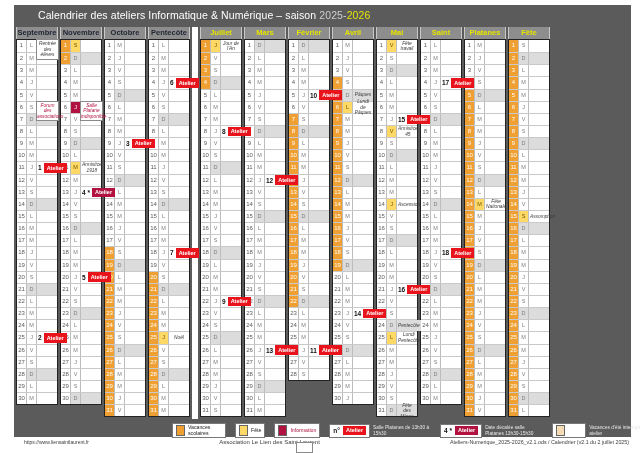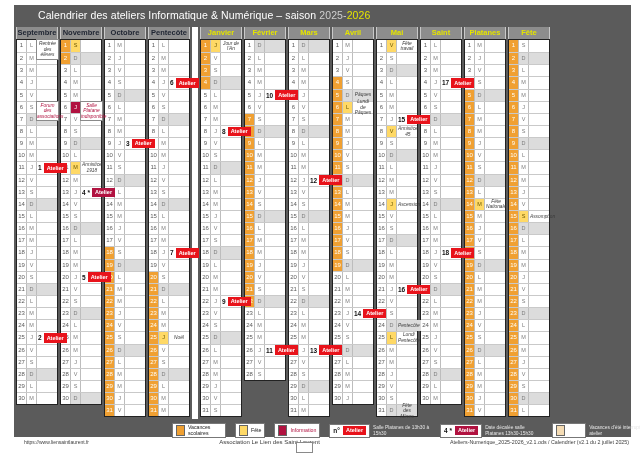--- a/index.html
+++ b/index.html
@@ -739,21 +739,21 @@
             </div>
             <div class="day-row">
               <div class="c-num vac">31</div>
               <div class="c-let">M</div>
               <div class="c-note"></div>
             </div>
           </div>
         </div>
         <div class="group-divider"></div>
         <div class="month">
-          <div class="month-header mh-yellow">Janvier</div>
+          <div class="month-header mh-yellow">Juillet</div>
           <div class="month-body">
             <div class="day-row first">
               <div class="c-num vac">1</div>
               <div class="c-let hol">J</div>
               <div class="c-note">
                 <span class="note">Jour de l'An</span>
               </div>
             </div>
             <div class="day-row">
               <div class="c-num vac">2</div>
@@ -906,20 +906,190 @@
               <div class="c-note"></div>
             </div>
             <div class="day-row">
               <div class="c-num">30</div>
               <div class="c-let">V</div>
               <div class="c-note"></div>
             </div>
             <div class="day-row">
               <div class="c-num">31</div>
               <div class="c-let">S</div>
+              <div class="c-note"></div>
+            </div>
+          </div>
+        </div>
+        <div class="month">
+          <div class="month-header mh-yellow">Mars</div>
+          <div class="month-body">
+            <div class="day-row first">
+              <div class="c-num">1</div>
+              <div class="c-let sun">D</div>
+              <div class="c-note sun"></div>
+            </div>
+            <div class="day-row">
+              <div class="c-num">2</div>
+              <div class="c-let">L</div>
+              <div class="c-note"></div>
+            </div>
+            <div class="day-row">
+              <div class="c-num">3</div>
+              <div class="c-let">M</div>
+              <div class="c-note"></div>
+            </div>
+            <div class="day-row">
+              <div class="c-num">4</div>
+              <div class="c-let">M</div>
+              <div class="c-note"></div>
+            </div>
+            <div class="day-row">
+              <div class="c-num">5</div>
+              <div class="c-let">J</div>
+              <div class="c-note"></div>
+            </div>
+            <div class="day-row">
+              <div class="c-num">6</div>
+              <div class="c-let">V</div>
+              <div class="c-note"></div>
+            </div>
+            <div class="day-row">
+              <div class="c-num">7</div>
+              <div class="c-let">S</div>
+              <div class="c-note"></div>
+            </div>
+            <div class="day-row">
+              <div class="c-num">8</div>
+              <div class="c-let sun">D</div>
+              <div class="c-note sun"></div>
+            </div>
+            <div class="day-row">
+              <div class="c-num">9</div>
+              <div class="c-let">L</div>
+              <div class="c-note"></div>
+            </div>
+            <div class="day-row">
+              <div class="c-num">10</div>
+              <div class="c-let">M</div>
+              <div class="c-note"></div>
+            </div>
+            <div class="day-row">
+              <div class="c-num">11</div>
+              <div class="c-let">M</div>
+              <div class="c-note"></div>
+            </div>
+            <div class="day-row">
+              <div class="c-num">12</div>
+              <div class="c-let">J</div>
+              <div class="c-note">
+                <span class="at-wrap">
+                  <span class="at-num">12</span>
+                  <span class="badge">Atelier</span>
+                </span>
+              </div>
+            </div>
+            <div class="day-row">
+              <div class="c-num">13</div>
+              <div class="c-let">V</div>
+              <div class="c-note"></div>
+            </div>
+            <div class="day-row">
+              <div class="c-num">14</div>
+              <div class="c-let">S</div>
+              <div class="c-note"></div>
+            </div>
+            <div class="day-row">
+              <div class="c-num">15</div>
+              <div class="c-let sun">D</div>
+              <div class="c-note sun"></div>
+            </div>
+            <div class="day-row">
+              <div class="c-num">16</div>
+              <div class="c-let">L</div>
+              <div class="c-note"></div>
+            </div>
+            <div class="day-row">
+              <div class="c-num">17</div>
+              <div class="c-let">M</div>
+              <div class="c-note"></div>
+            </div>
+            <div class="day-row">
+              <div class="c-num">18</div>
+              <div class="c-let">M</div>
+              <div class="c-note"></div>
+            </div>
+            <div class="day-row">
+              <div class="c-num">19</div>
+              <div class="c-let">J</div>
+              <div class="c-note"></div>
+            </div>
+            <div class="day-row">
+              <div class="c-num">20</div>
+              <div class="c-let">V</div>
+              <div class="c-note"></div>
+            </div>
+            <div class="day-row">
+              <div class="c-num">21</div>
+              <div class="c-let">S</div>
+              <div class="c-note"></div>
+            </div>
+            <div class="day-row">
+              <div class="c-num">22</div>
+              <div class="c-let sun">D</div>
+              <div class="c-note sun"></div>
+            </div>
+            <div class="day-row">
+              <div class="c-num">23</div>
+              <div class="c-let">L</div>
+              <div class="c-note"></div>
+            </div>
+            <div class="day-row">
+              <div class="c-num">24</div>
+              <div class="c-let">M</div>
+              <div class="c-note"></div>
+            </div>
+            <div class="day-row">
+              <div class="c-num">25</div>
+              <div class="c-let">M</div>
+              <div class="c-note"></div>
+            </div>
+            <div class="day-row">
+              <div class="c-num">26</div>
+              <div class="c-let">J</div>
+              <div class="c-note">
+                <span class="at-wrap">
+                  <span class="at-num">13</span>
+                  <span class="badge">Atelier</span>
+                </span>
+              </div>
+            </div>
+            <div class="day-row">
+              <div class="c-num">27</div>
+              <div class="c-let">V</div>
+              <div class="c-note"></div>
+            </div>
+            <div class="day-row">
+              <div class="c-num">28</div>
+              <div class="c-let">S</div>
+              <div class="c-note"></div>
+            </div>
+            <div class="day-row">
+              <div class="c-num">29</div>
+              <div class="c-let sun">D</div>
+              <div class="c-note sun"></div>
+            </div>
+            <div class="day-row">
+              <div class="c-num">30</div>
+              <div class="c-let">L</div>
+              <div class="c-note"></div>
+            </div>
+            <div class="day-row">
+              <div class="c-num">31</div>
+              <div class="c-let">M</div>
               <div class="c-note"></div>
             </div>
           </div>
         </div>
         <div class="month">
           <div class="month-header mh-yellow">Février</div>
           <div class="month-body">
             <div class="day-row first">
               <div class="c-num">1</div>
               <div class="c-let sun">D</div>
@@ -1061,190 +1231,20 @@
               </div>
             </div>
             <div class="day-row">
               <div class="c-num">27</div>
               <div class="c-let">V</div>
               <div class="c-note"></div>
             </div>
             <div class="day-row">
               <div class="c-num">28</div>
               <div class="c-let">S</div>
-              <div class="c-note"></div>
-            </div>
-          </div>
-        </div>
-        <div class="month">
-          <div class="month-header mh-yellow">Mars</div>
-          <div class="month-body">
-            <div class="day-row first">
-              <div class="c-num">1</div>
-              <div class="c-let sun">D</div>
-              <div class="c-note sun"></div>
-            </div>
-            <div class="day-row">
-              <div class="c-num">2</div>
-              <div class="c-let">L</div>
-              <div class="c-note"></div>
-            </div>
-            <div class="day-row">
-              <div class="c-num">3</div>
-              <div class="c-let">M</div>
-              <div class="c-note"></div>
-            </div>
-            <div class="day-row">
-              <div class="c-num">4</div>
-              <div class="c-let">M</div>
-              <div class="c-note"></div>
-            </div>
-            <div class="day-row">
-              <div class="c-num">5</div>
-              <div class="c-let">J</div>
-              <div class="c-note"></div>
-            </div>
-            <div class="day-row">
-              <div class="c-num">6</div>
-              <div class="c-let">V</div>
-              <div class="c-note"></div>
-            </div>
-            <div class="day-row">
-              <div class="c-num">7</div>
-              <div class="c-let">S</div>
-              <div class="c-note"></div>
-            </div>
-            <div class="day-row">
-              <div class="c-num">8</div>
-              <div class="c-let sun">D</div>
-              <div class="c-note sun"></div>
-            </div>
-            <div class="day-row">
-              <div class="c-num">9</div>
-              <div class="c-let">L</div>
-              <div class="c-note"></div>
-            </div>
-            <div class="day-row">
-              <div class="c-num">10</div>
-              <div class="c-let">M</div>
-              <div class="c-note"></div>
-            </div>
-            <div class="day-row">
-              <div class="c-num">11</div>
-              <div class="c-let">M</div>
-              <div class="c-note"></div>
-            </div>
-            <div class="day-row">
-              <div class="c-num">12</div>
-              <div class="c-let">J</div>
-              <div class="c-note">
-                <span class="at-wrap">
-                  <span class="at-num">12</span>
-                  <span class="badge">Atelier</span>
-                </span>
-              </div>
-            </div>
-            <div class="day-row">
-              <div class="c-num">13</div>
-              <div class="c-let">V</div>
-              <div class="c-note"></div>
-            </div>
-            <div class="day-row">
-              <div class="c-num">14</div>
-              <div class="c-let">S</div>
-              <div class="c-note"></div>
-            </div>
-            <div class="day-row">
-              <div class="c-num">15</div>
-              <div class="c-let sun">D</div>
-              <div class="c-note sun"></div>
-            </div>
-            <div class="day-row">
-              <div class="c-num">16</div>
-              <div class="c-let">L</div>
-              <div class="c-note"></div>
-            </div>
-            <div class="day-row">
-              <div class="c-num">17</div>
-              <div class="c-let">M</div>
-              <div class="c-note"></div>
-            </div>
-            <div class="day-row">
-              <div class="c-num">18</div>
-              <div class="c-let">M</div>
-              <div class="c-note"></div>
-            </div>
-            <div class="day-row">
-              <div class="c-num">19</div>
-              <div class="c-let">J</div>
-              <div class="c-note"></div>
-            </div>
-            <div class="day-row">
-              <div class="c-num">20</div>
-              <div class="c-let">V</div>
-              <div class="c-note"></div>
-            </div>
-            <div class="day-row">
-              <div class="c-num">21</div>
-              <div class="c-let">S</div>
-              <div class="c-note"></div>
-            </div>
-            <div class="day-row">
-              <div class="c-num">22</div>
-              <div class="c-let sun">D</div>
-              <div class="c-note sun"></div>
-            </div>
-            <div class="day-row">
-              <div class="c-num">23</div>
-              <div class="c-let">L</div>
-              <div class="c-note"></div>
-            </div>
-            <div class="day-row">
-              <div class="c-num">24</div>
-              <div class="c-let">M</div>
-              <div class="c-note"></div>
-            </div>
-            <div class="day-row">
-              <div class="c-num">25</div>
-              <div class="c-let">M</div>
-              <div class="c-note"></div>
-            </div>
-            <div class="day-row">
-              <div class="c-num">26</div>
-              <div class="c-let">J</div>
-              <div class="c-note">
-                <span class="at-wrap">
-                  <span class="at-num">13</span>
-                  <span class="badge">Atelier</span>
-                </span>
-              </div>
-            </div>
-            <div class="day-row">
-              <div class="c-num">27</div>
-              <div class="c-let">V</div>
-              <div class="c-note"></div>
-            </div>
-            <div class="day-row">
-              <div class="c-num">28</div>
-              <div class="c-let">S</div>
-              <div class="c-note"></div>
-            </div>
-            <div class="day-row">
-              <div class="c-num">29</div>
-              <div class="c-let sun">D</div>
-              <div class="c-note sun"></div>
-            </div>
-            <div class="day-row">
-              <div class="c-num">30</div>
-              <div class="c-let">L</div>
-              <div class="c-note"></div>
-            </div>
-            <div class="day-row">
-              <div class="c-num">31</div>
-              <div class="c-let">M</div>
               <div class="c-note"></div>
             </div>
           </div>
         </div>
         <div class="month">
           <div class="month-header mh-yellow">Avril</div>
           <div class="month-body">
             <div class="day-row first">
               <div class="c-num">1</div>
               <div class="c-let">M</div>

